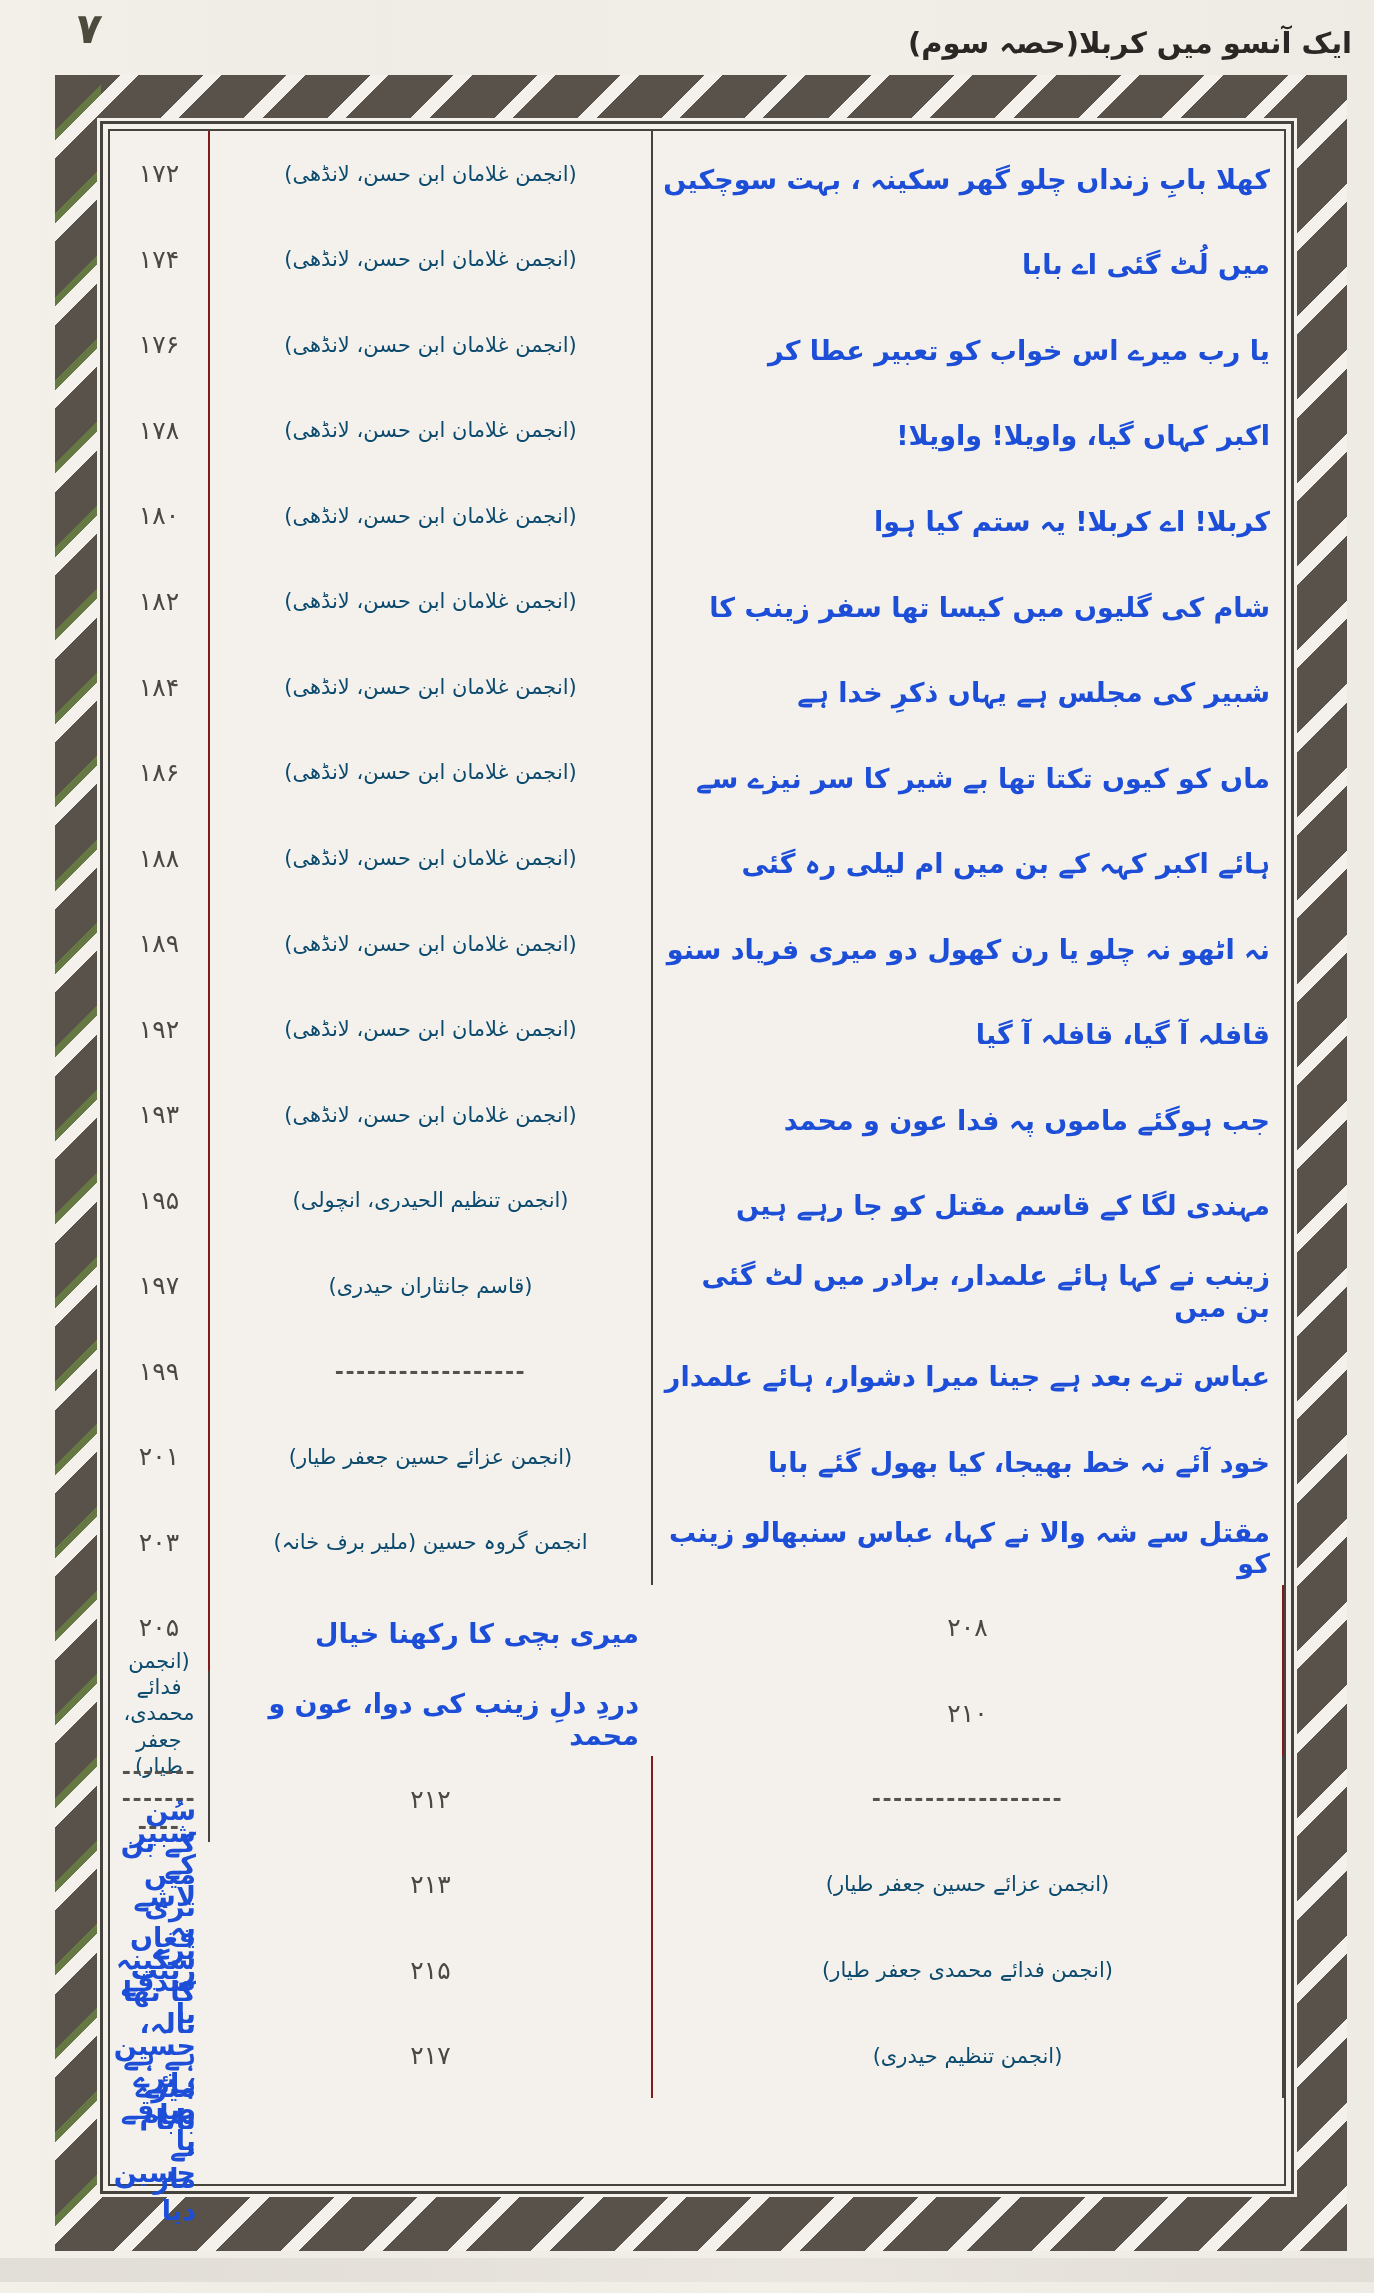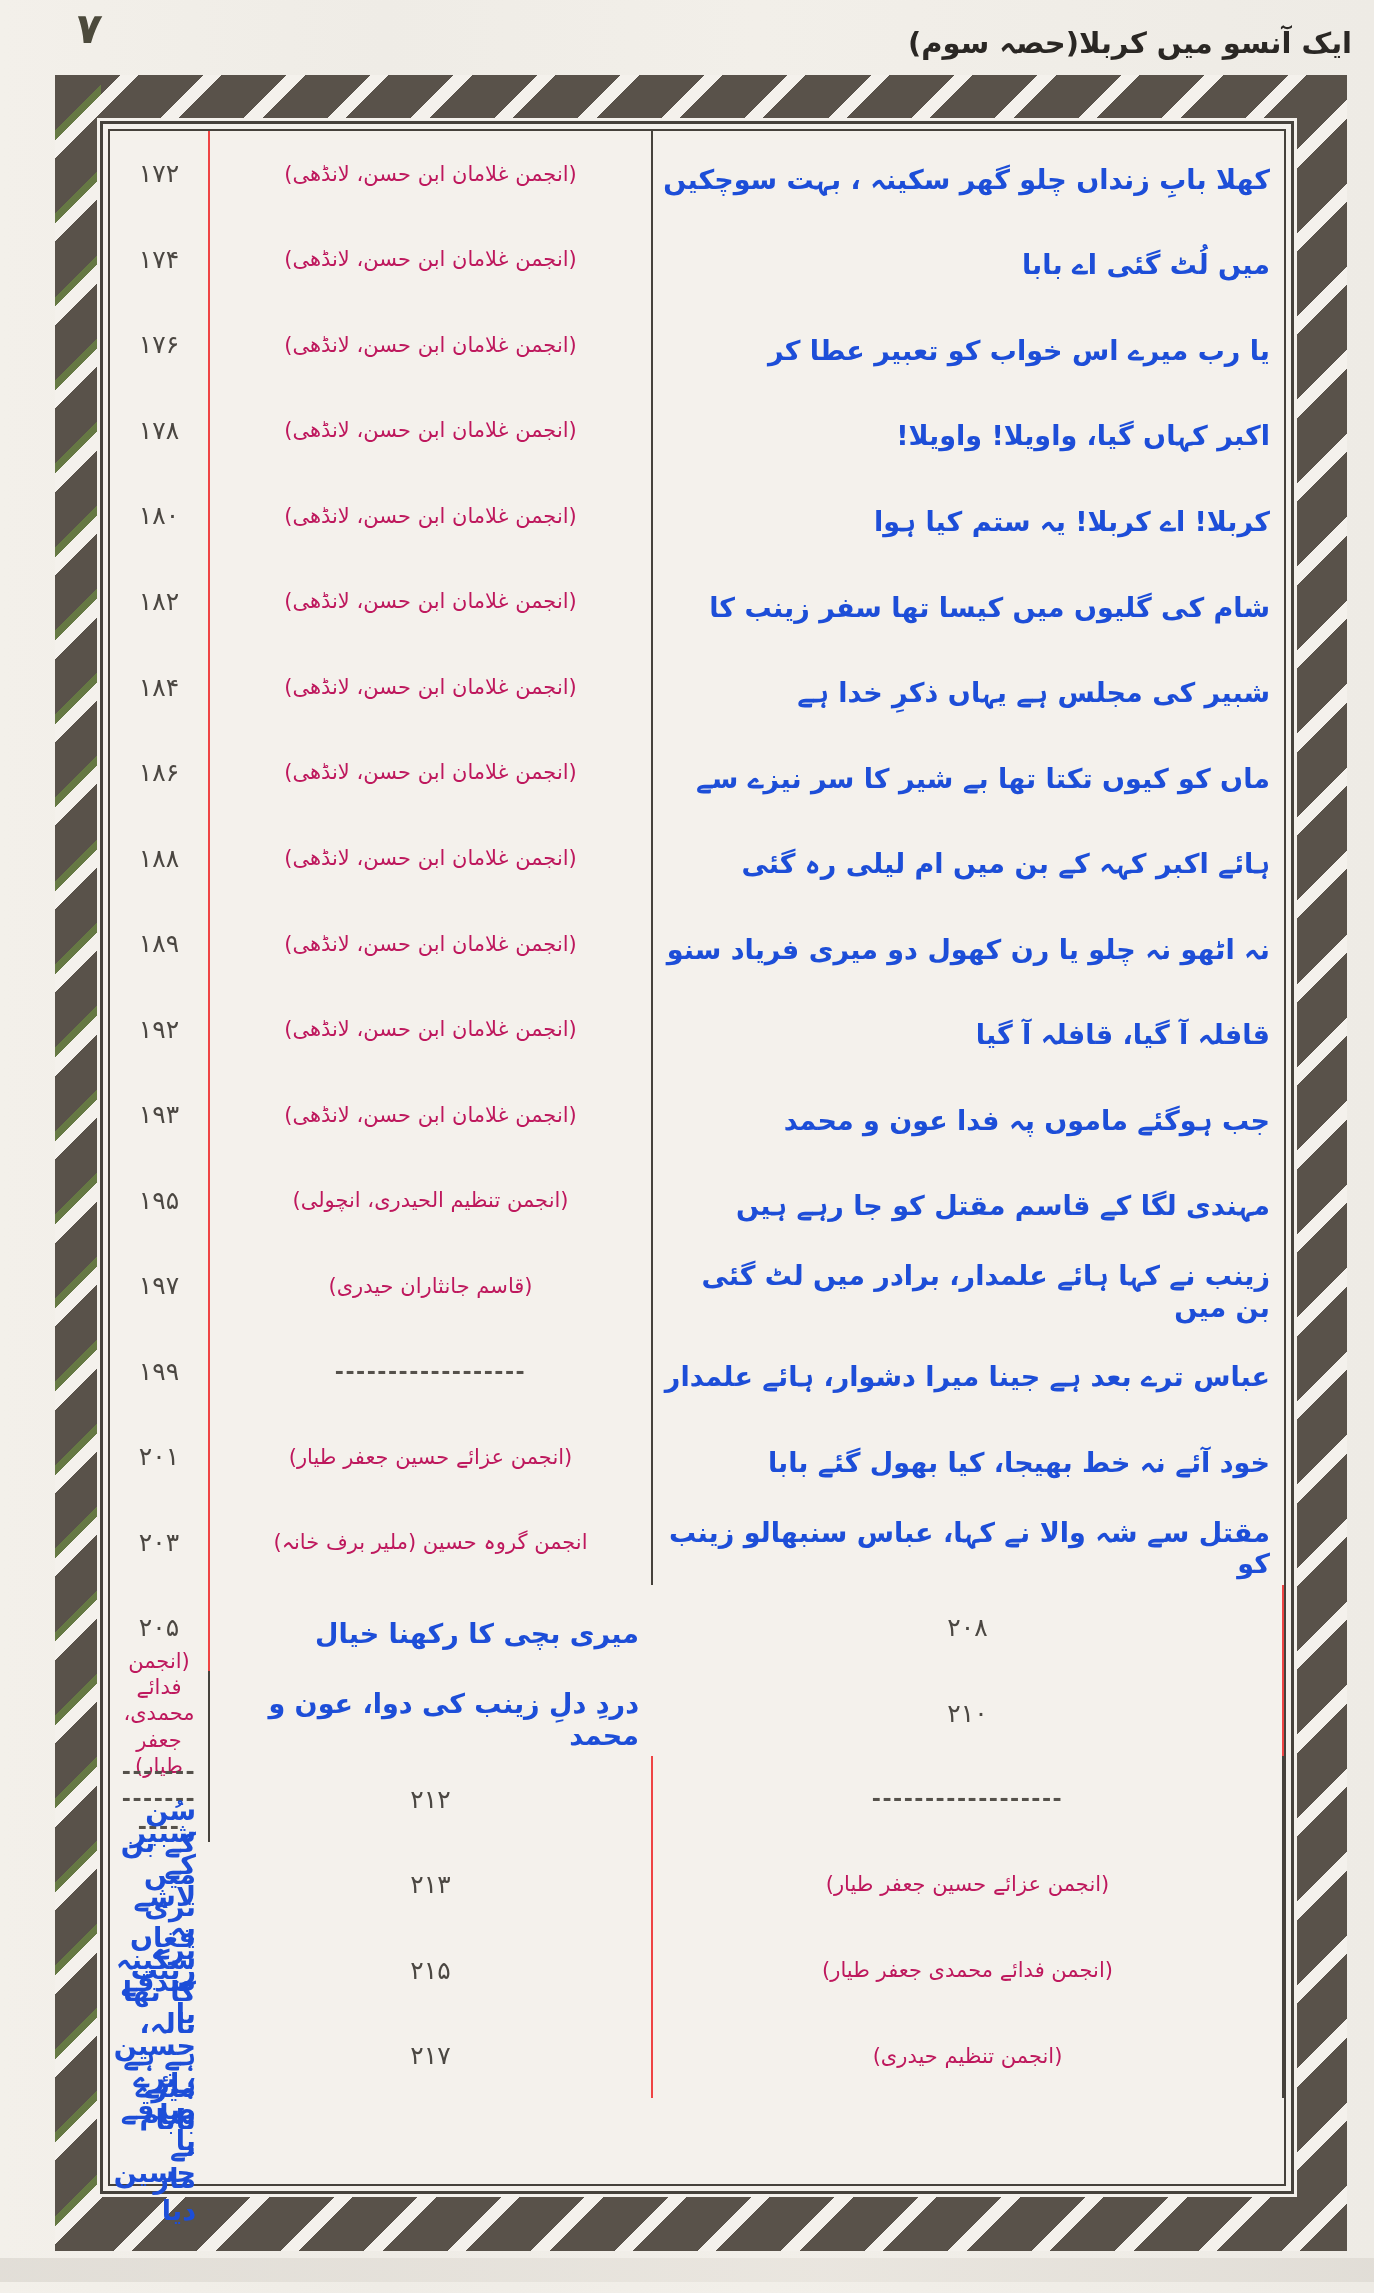--- a/index.html
+++ b/index.html
@@ -43,26 +43,26 @@
     position:absolute;inset:0;
     display:grid;
     grid-template-columns:100px 443px 1fr;
     grid-auto-rows:1fr;
     direction:ltr;
   }
   .cell{display:flex;align-items:center;min-height:0;}
   .num{
     justify-content:center;
     font-size:25px;color:#4b4742;
-    border-right:2px solid #ef4444;
+    border-right:2px solid #7f1d1d;
     direction:rtl;
   }
   .anj{
     justify-content:center;text-align:center;
-    font-size:21px;color:#be185d;
+    font-size:21px;color:#0c4a6e;
     border-right:2px solid #46423c;
     direction:rtl;padding:0 8px;line-height:1.25;
   }
   .anj.dashes{
     letter-spacing:1.5px;font-weight:bold;color:#55514b;font-size:22px;
   }
   .ttl{
     justify-content:flex-start;
     direction:rtl;text-align:right;
     font-size:27px;font-weight:bold;color:#1d4ed8;

